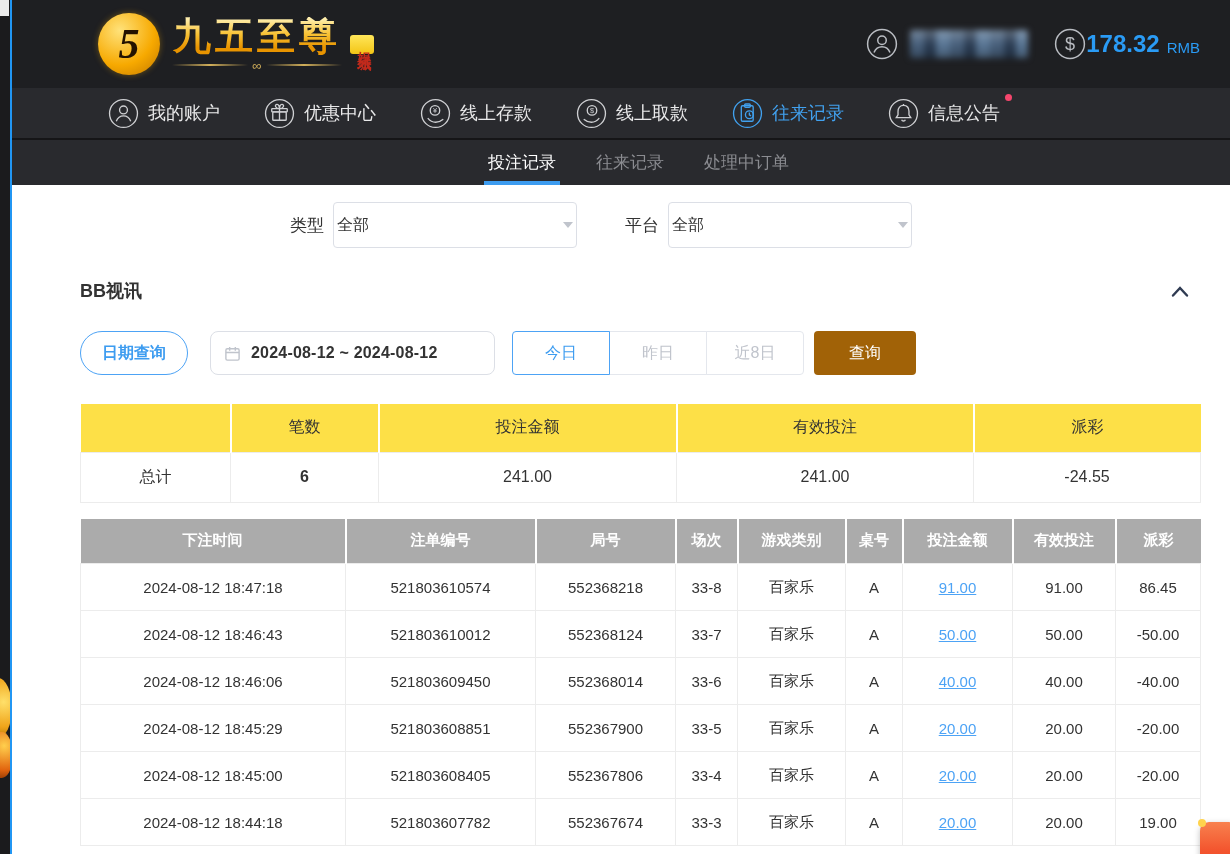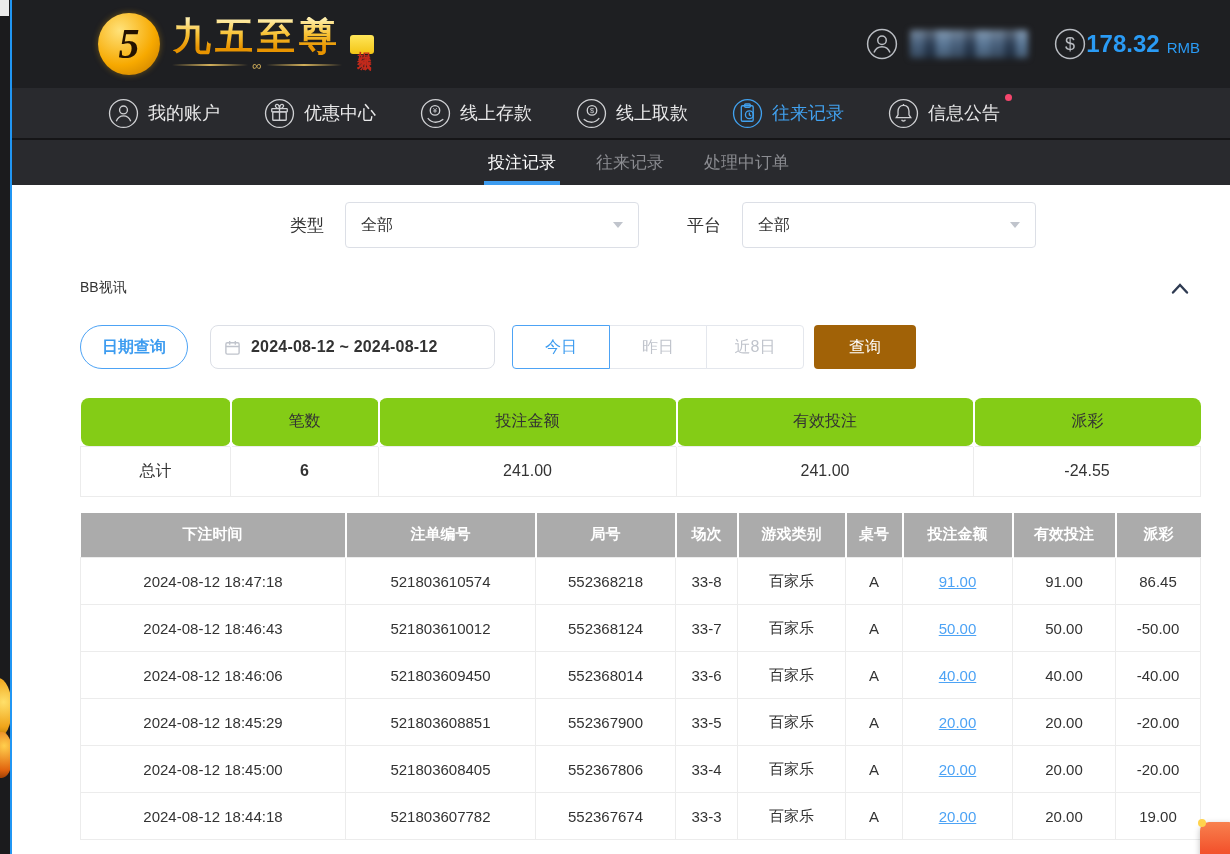--- a/index.html
+++ b/index.html
@@ -67,30 +67,30 @@
   .tab { position:relative; display:flex; align-items:center; font-size:17px; color:#8b8c91;
     cursor:pointer; padding:0 2px; }
   .tab.active { color:#ffffff; }
   .tab.active::after { content:""; position:absolute; left:-2px; right:-2px; bottom:0; height:4px;
     background:var(--accent); }
 
   
   .content { position:relative; }
   .filters { display:flex; align-items:center; margin:17px 0 0 278px; }
   .f-label { font-size:17px; color:#333; }
-  .select { width:294px; height:46px; border:1px solid #dcdfe6; border-radius:4px; margin-left:21px;
-    display:flex; align-items:center; padding:0 15px; font-size:16px; color:#333; cursor:pointer; }
+  .select { width:244px; height:46px; border:1px solid #dcdfe6; border-radius:4px; margin-left:9px;
+    display:flex; align-items:center; padding:0 3px; font-size:16px; color:#333; cursor:pointer; }
   .select .sel-val { flex:1; }
   .caret { width:0; height:0; border-left:5px solid transparent; border-right:5px solid transparent;
     border-top:6px solid #c0c4cc; }
   .f-gap { width:48px; }
 
   .section-head { margin-top:31px; display:flex; align-items:center; justify-content:space-between;
     padding:0 38px 0 68px; }
-  .section-title { font-size:14px; font-weight:normal; color:#333; }
+  .section-title { font-size:18px; font-weight:bold; color:#333; }
   .collapse-btn { width:24px; height:18px; cursor:pointer; color:#2f3b52; }
 
   .query-row { margin:28px 0 0 68px; display:flex; align-items:center; height:44px; }
   .pill { height:44px; padding:8px 21px; border-radius:22px; background:#fff; font-size:16px;
     cursor:pointer; }
   .pill.active { border:1px solid #4da3f5; color:#3d9cf0; font-weight:bold; }
   .pill.idle { border:1px solid #e2e2e2; color:#9a9a9a; margin-left:20px; }
   .date-input { margin-left:22px; width:285px; height:44px; border:1px solid #dcdfe6; border-radius:8px;
     display:flex; align-items:center; padding:0 13px; gap:10px; cursor:pointer; }
   .date-input .cal { width:17px; height:17px; color:#c0c4cc; flex:0 0 auto; }
@@ -100,22 +100,22 @@
     color:#c0c4cc; cursor:pointer; margin-left:-1px; position:relative; }
   .seg:first-child { border-radius:4px 0 0 4px; margin-left:0; }
   .seg:last-child { border-radius:0 4px 4px 0; }
   .seg.active { border:1px solid #4da3f5; color:#3d9cf0; z-index:1; }
   .search-btn { margin-left:10px; width:102px; height:44px; border:none; border-radius:4px;
     background:#a16207; color:#fff; font-size:16px; cursor:pointer; }
 
   
   table { border-collapse:collapse; table-layout:fixed; width:1120px; margin-left:68px; }
   .summary { margin-top:29px; }
-  .summary th { background:#84cc16; height:48px; font-size:16px; font-weight:normal; color:#333;
-    border-right:2px solid #fff;border-radius:8px; }
+  .summary th { background:#fde047; height:48px; font-size:16px; font-weight:normal; color:#333;
+    border-right:2px solid #fff; }
   .summary th:last-child { border-right:none; }
   .summary td { height:50px; text-align:center; font-size:16px; color:#333;
     border:1px solid #ececec; background:#fff; }
   .records { margin-top:16px; }
   .records th { background:var(--thgray); color:#fff; height:45px; font-size:15px; font-weight:bold;
     border-right:2px solid #fff; }
   .records th:last-child { border-right:none; }
   .records td { height:47px; text-align:center; font-size:15px; color:#333;
     border:1px solid #ececec; background:#fff; }
   .bet-link { color:#4da3f5; text-decoration:underline; cursor:pointer; }

